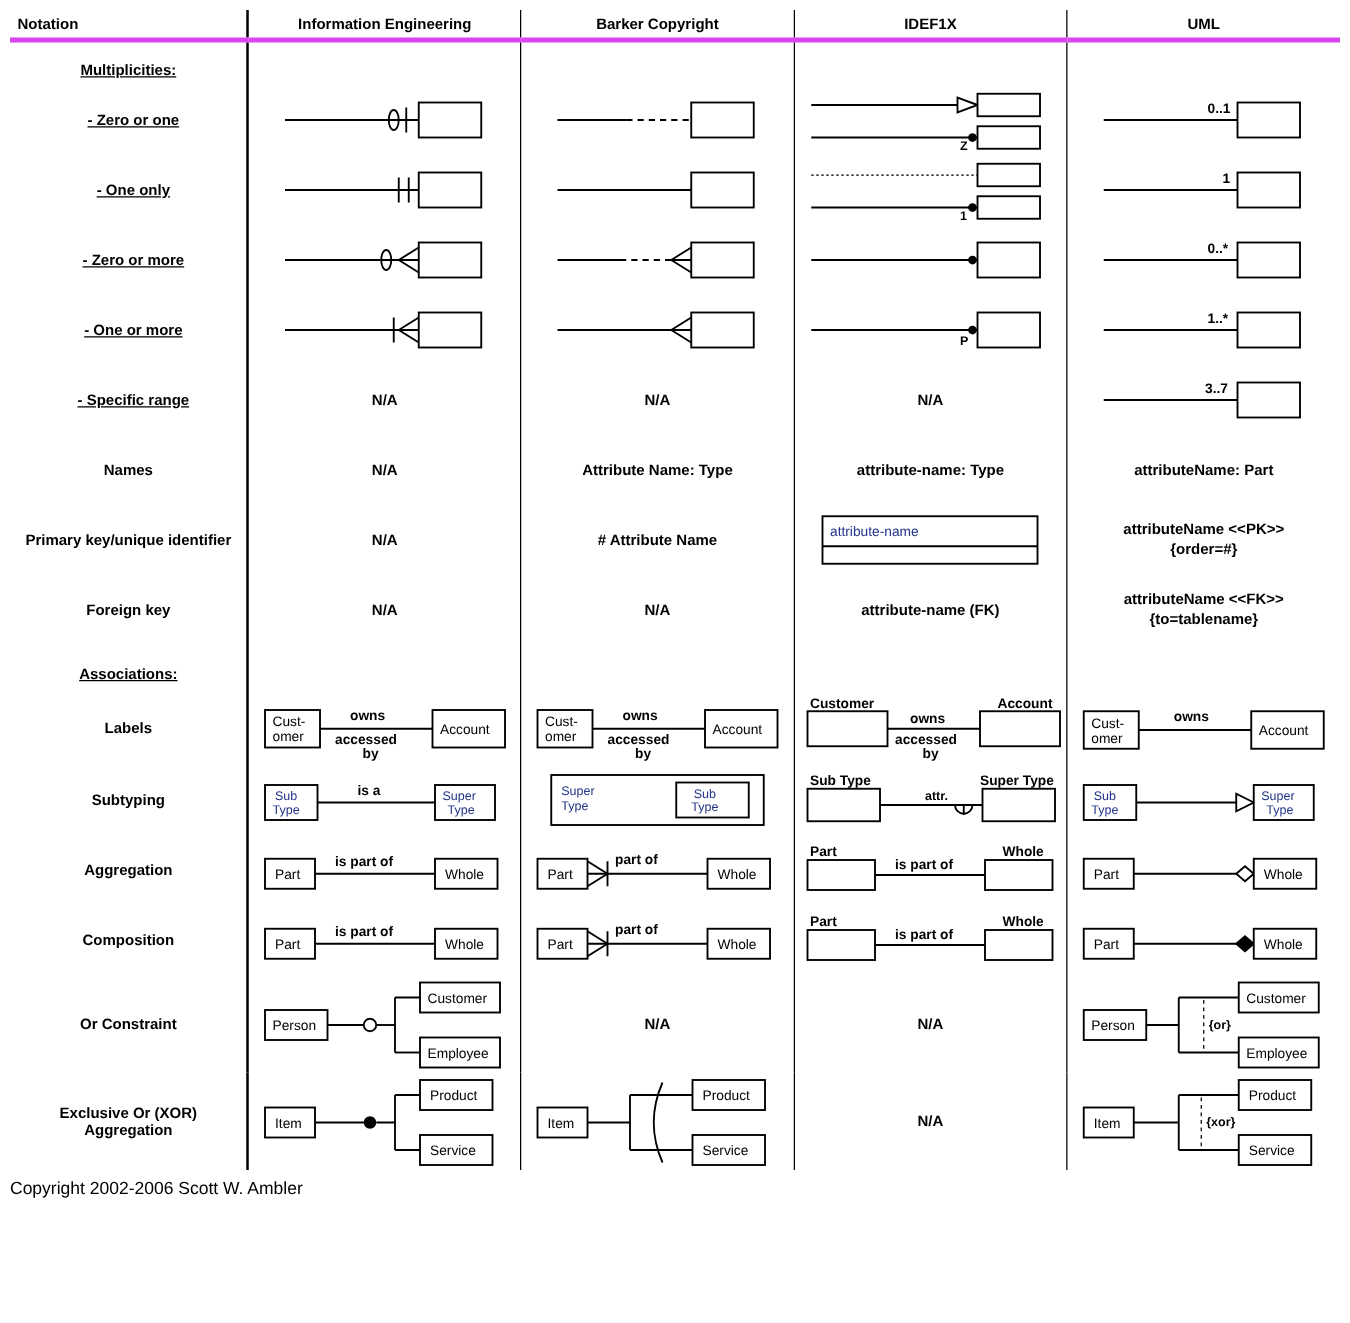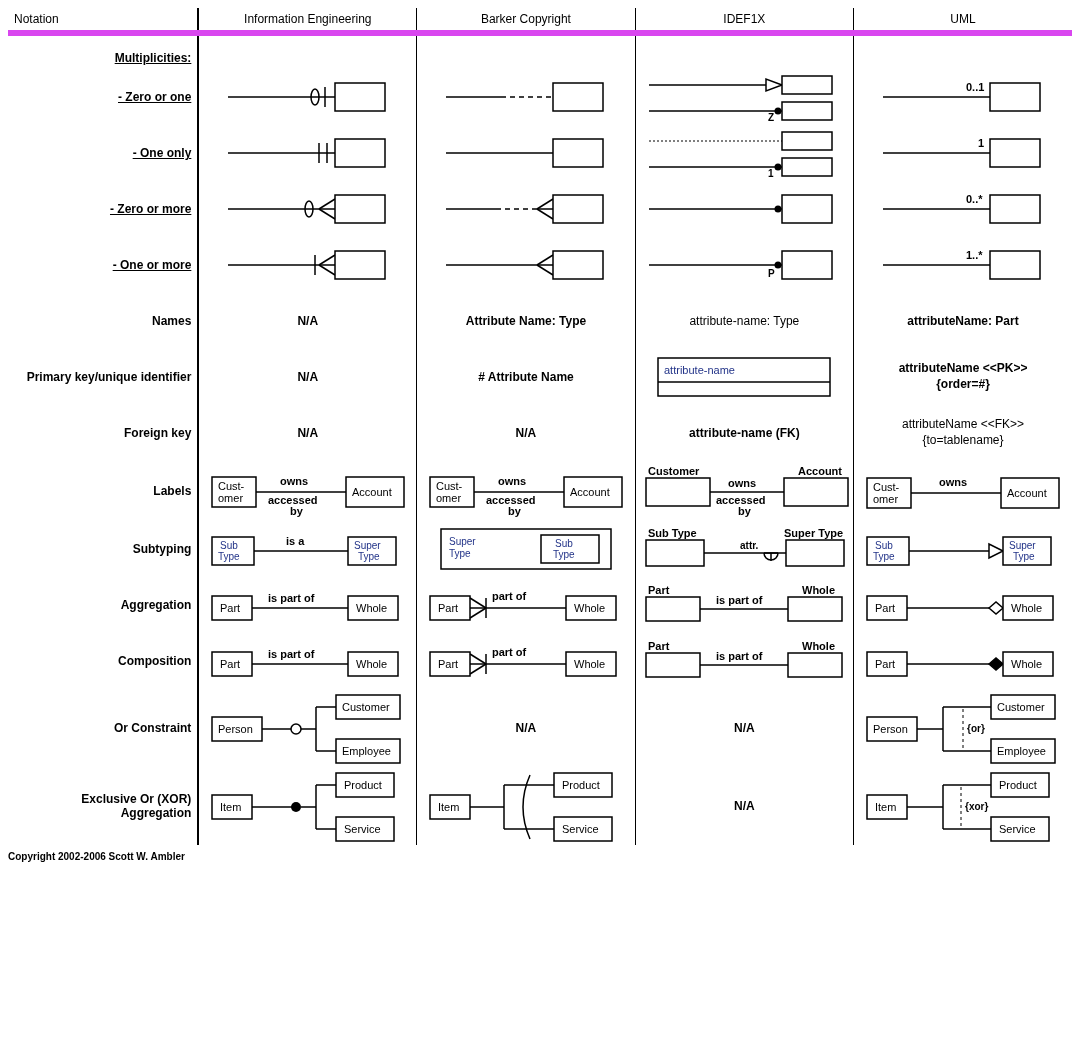--- a/index.html
+++ b/index.html
@@ -11,56 +11,56 @@
     color: #000;
     background: #fff;
     width: 1080px;
   }
   table.main {
     width: 1064px;
     border-collapse: collapse;
     table-layout: fixed;
   }
   table.main > thead > tr > th {
-    border-bottom: 6px solid #d946ef;
+    border-bottom: 4px solid #d946ef;
     padding: 4px 6px;
-    font-weight: normal;
+    font-weight: bold;
     text-align: center;
     vertical-align: bottom;
   }
   table.main > thead > tr > th:first-child { text-align: left; }
   table.main > tbody > tr > td {
     padding: 2px 6px;
     vertical-align: middle;
     text-align: center;
     height: 56px;
   }
   table.main > tbody > tr.section > td {
     height: 36px;
     text-align: left;
     font-weight: bold;
     text-decoration: underline;
     padding-top: 12px;
   }
   table.main > tbody > tr > td:first-child {
-    text-align: right;
+    text-align: center;
     font-weight: bold;
   }
   
   table.main td + td, table.main th + th { border-left: 1px solid #000; }
   table.main td:first-child + td,
   table.main th:first-child + th { border-left: 2px solid #000; }
 
   .rowlabel.sub { padding-left: 14px; font-weight: normal; text-decoration: underline; }
   .na { font-weight: bold; font-size: 12px; }
 
   svg { display: block; margin: 0 auto; }
   text { font-family: Arial, Helvetica, sans-serif; }
 
-  .copyright { font-size: 10px; font-weight: bold; margin-top: 6px; }
+  .copyright { font-size: 14px; font-weight: normal; margin-top: 6px; }
 </style>
 </head>
 <body>
 
 <table class="main">
 <colgroup>
   <col style="width:190px">
   <col style="width:218px">
   <col style="width:218px">
   <col style="width:218px">
@@ -223,27 +223,40 @@
   </td>
   <td>
     <svg width="170" height="40" viewBox="0 0 170 40">
       <line x1="5" y1="20" x2="112" y2="20" stroke="#000" stroke-width="1.5"></line>
       <text x="88" y="14" font-size="11" font-weight="bold">1..*</text>
       <rect x="112" y="6" width="50" height="28" fill="#fff" stroke="#000" stroke-width="1.5"></rect>
     </svg>
   </td>
 </tr>
 
+<tr>
+  <td class="rowlabel sub">- Specific range</td>
+  <td class="na">N/A</td>
+  <td class="na">N/A</td>
+  <td class="na">N/A</td>
+  <td>
+    <svg width="170" height="40" viewBox="0 0 170 40">
+      <line x1="5" y1="20" x2="112" y2="20" stroke="#000" stroke-width="1.5"></line>
+      <text x="86" y="14" font-size="11" font-weight="bold">3..7</text>
+      <rect x="112" y="6" width="50" height="28" fill="#fff" stroke="#000" stroke-width="1.5"></rect>
+    </svg>
+  </td>
+</tr>
 
 
 <tr>
   <td class="rowlabel">Names</td>
   <td class="na">N/A</td>
   <td style="font-weight:bold">Attribute Name: Type</td>
-  <td style="font-weight:normal">attribute-name: Type</td>
+  <td style="font-weight:bold">attribute-name: Type</td>
   <td style="font-weight:bold">attributeName: Part</td>
 </tr>
 
 <tr>
   <td class="rowlabel">Primary key/unique identifier</td>
   <td class="na">N/A</td>
   <td style="font-weight:bold"># Attribute Name</td>
   <td>
     <svg width="180" height="46" viewBox="0 0 180 46">
       <rect x="4" y="4" width="172" height="38" fill="#fff" stroke="#000" stroke-width="1.5"></rect>
@@ -255,26 +268,33 @@
     <div>attributeName &lt;&lt;PK&gt;&gt;</div>
     <div>{order=#}</div>
   </td>
 </tr>
 
 <tr>
   <td class="rowlabel">Foreign key</td>
   <td class="na">N/A</td>
   <td class="na">N/A</td>
   <td style="font-weight:bold">attribute-name (FK)</td>
-  <td style="font-weight:normal;line-height:1.3">
+  <td style="font-weight:bold;line-height:1.3">
     <div>attributeName &lt;&lt;FK&gt;&gt;</div>
     <div>{to=tablename}</div>
   </td>
 </tr>
 
+<tr class="section">
+  <td>Associations:</td>
+  <td></td>
+        <td></td>
+        <td></td>
+        <td></td>
+</tr>
 
 <tr>
   <td class="rowlabel">Labels</td>
   <td>
     <svg width="200" height="56" viewBox="0 0 200 56">
       <rect x="4" y="14" width="44" height="30" fill="#fff" stroke="#000" stroke-width="1.5"></rect>
       <text x="10" y="27" font-size="11">Cust-</text>
       <text x="10" y="39" font-size="11">omer</text>
       <line x1="48" y1="29" x2="138" y2="29" stroke="#000" stroke-width="1.5"></line>
       <text x="72" y="22" font-size="11" font-weight="bold">owns</text>

